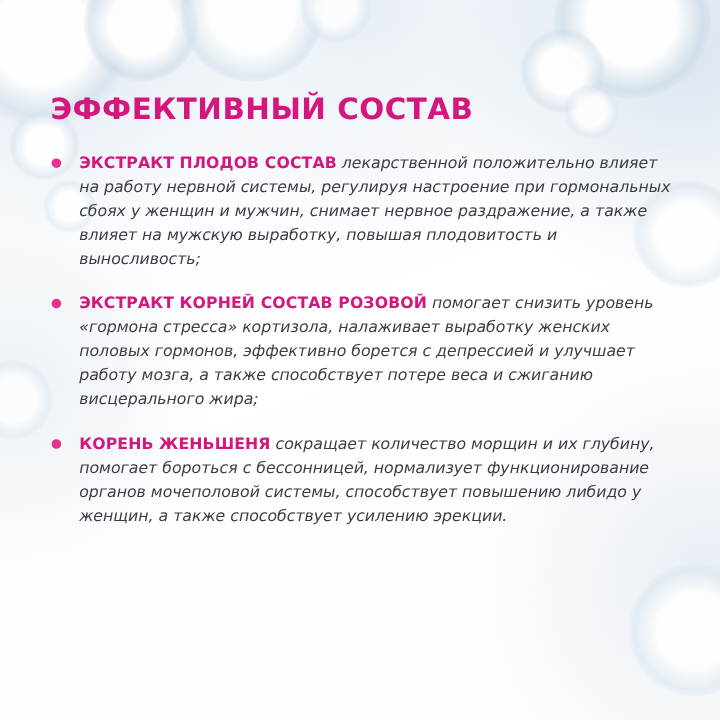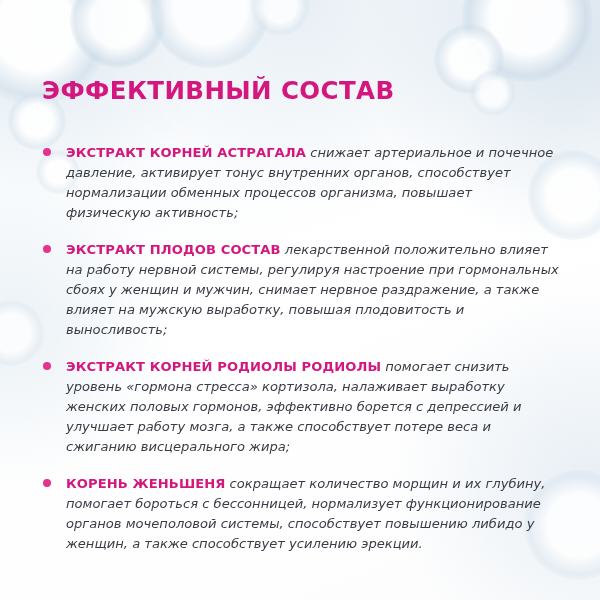--- a/index.html
+++ b/index.html
@@ -53,21 +53,21 @@
     position: relative;
     z-index: 2;
     padding: 78px 40px 0 42px;
   }
   .title {
     color: #d4177e;
     font-size: 24.5px;
     font-weight: bold;
     letter-spacing: 0.4px;
     line-height: 1.1;
-    margin-bottom: 38px;
+    margin-bottom: 22px;
   }
   .list {
     list-style: none;
   }
   .item {
     position: relative;
     padding-left: 24px;
     margin-bottom: 17px;
     color: #3c3c46;
     font-size: 13.1px;
@@ -111,29 +111,25 @@
     <span class="bokeh b11"></span>
     <span class="bokeh b12"></span>
   </div>
 
   <div class="content">
     <h1 class="title">ЭФФЕКТИВНЫЙ СОСТАВ</h1>
 
     <ul class="list">
       <li class="item">
         <span class="bullet"></span>
-        <span class="lead">ЭКСТРАКТ КОРНЕЙ АСТРАГАЛА</span><span class="rest"> снижает артериальное и почечное давление, активирует тонус внутренних органов, способствует нормализации обменных процессов организма, повышает физическую активность;</span>
-      </li>
-      <li class="item">
-        <span class="bullet"></span>
         <span class="lead">ЭКСТРАКТ ПЛОДОВ СОСТАВ</span><span class="rest"> лекарственной положительно влияет на работу нервной системы, регулируя настроение при гормональных сбоях у женщин и мужчин, снимает нервное раздражение, а также влияет на мужскую выработку, повышая плодовитость и выносливость;</span>
       </li>
       <li class="item">
         <span class="bullet"></span>
-        <span class="lead">ЭКСТРАКТ КОРНЕЙ РОДИОЛЫ РОДИОЛЫ</span><span class="rest"> помогает снизить уровень «гормона стресса» кортизола, налаживает выработку женских половых гормонов, эффективно борется с депрессией и улучшает работу мозга, а также способствует потере веса и сжиганию висцерального жира;</span>
+        <span class="lead">ЭКСТРАКТ КОРНЕЙ СОСТАВ РОЗОВОЙ</span><span class="rest"> помогает снизить уровень «гормона стресса» кортизола, налаживает выработку женских половых гормонов, эффективно борется с депрессией и улучшает работу мозга, а также способствует потере веса и сжиганию висцерального жира;</span>
       </li>
       <li class="item">
         <span class="bullet"></span>
         <span class="lead">КОРЕНЬ ЖЕНЬШЕНЯ</span><span class="rest"> сокращает количество морщин и их глубину, помогает бороться с бессонницей, нормализует функционирование органов мочеполовой системы, способствует повышению либидо у женщин, а также способствует усилению эрекции.</span>
       </li>
     </ul>
   </div>
 </div>
 
 </body></html>

